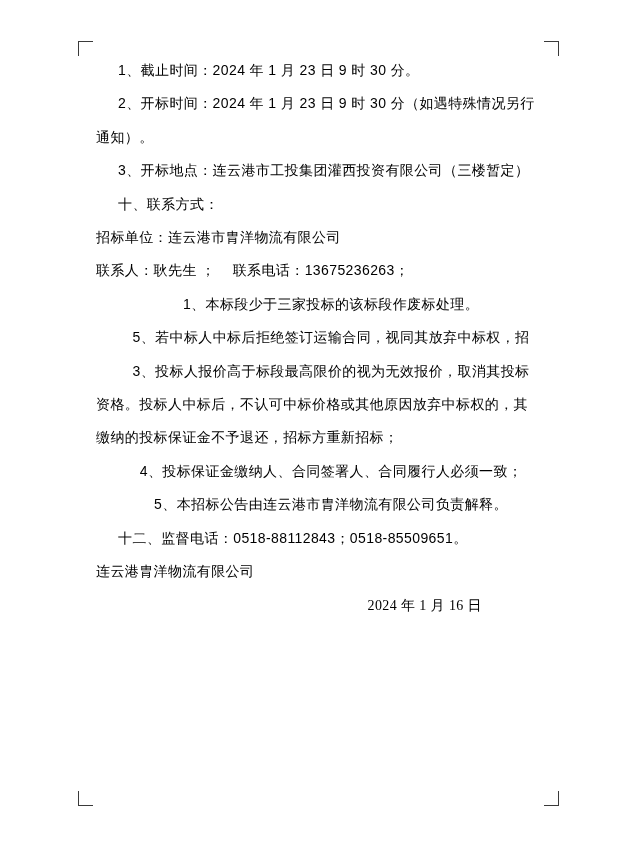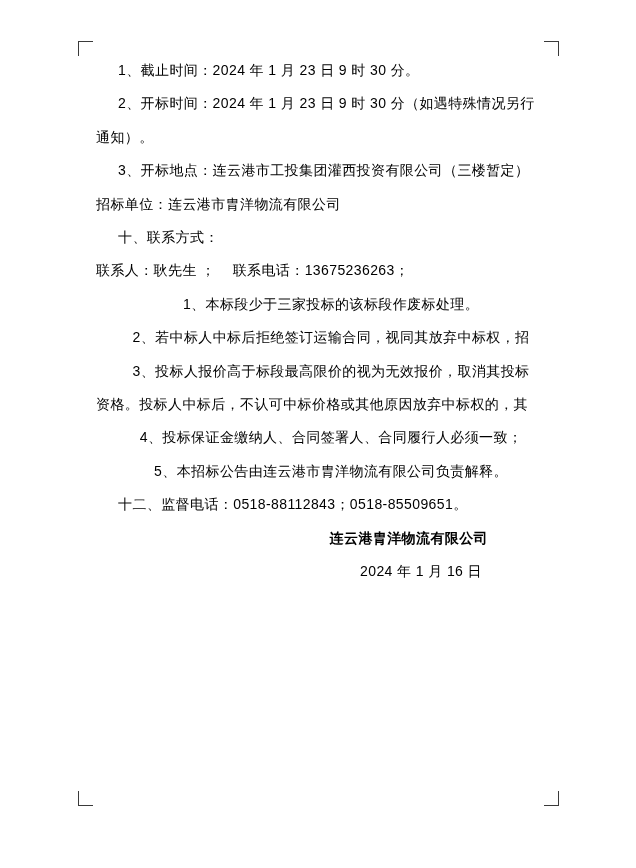--- a/index.html
+++ b/index.html
@@ -42,51 +42,52 @@
     line-height: 33.4px;
     letter-spacing: 0.4px;
     white-space: pre-wrap;
     font-family: "Liberation Sans", sans-serif;
     color: #000;
   }
   .indent-1 { text-indent: 22px; }
   .indent-2 { text-indent: 26px; text-align: center; }
   .indent-0 { text-indent: 0; }
   .sign {
-    text-align: right;
+    text-align: left;
     padding-right: 52px;
-    font-weight: bold;
   }
   .sign2 {
     text-align: right;
     padding-right: 58px;
+    font-family: Liberation Serif, serif;
   }
 </style>
 </head>
 <body>
 
 <div class="page">
 
   <div class="mark tl"></div>
   <div class="mark tr"></div>
   <div class="mark bl"></div>
   <div class="mark br"></div>
 
   <div class="body-area">
     <div class="line indent-1">1、截止时间：2024 年 1 月 23 日 9 时 30 分。</div>
     <div class="line indent-1">2、开标时间：2024 年 1 月 23 日 9 时 30 分（如遇特殊情况另行</div>
     <div class="line indent-0">通知）。</div>
     <div class="line indent-1">3、开标地点：连云港市工投集团灌西投资有限公司（三楼暂定）</div>
+    <div class="line indent-1">十、联系方式：</div>
     <div class="line indent-0">招标单位：连云港市胄洋物流有限公司</div>
-    <div class="line indent-1">十、联系方式：</div>
     <div class="line indent-0">联系人：耿先生 ；    联系电话：13675236263；</div>
     <div class="line indent-2">1、本标段少于三家投标的该标段作废标处理。</div>
-    <div class="line indent-2">2、若中标人中标后拒绝签订运输合同，视同其放弃中标权，招</div>
+    <div class="line indent-2">5、若中标人中标后拒绝签订运输合同，视同其放弃中标权，招</div>
     <div class="line indent-2">3、投标人报价高于标段最高限价的视为无效报价，取消其投标</div>
     <div class="line indent-0">资格。投标人中标后，不认可中标价格或其他原因放弃中标权的，其</div>
+    <div class="line indent-0">缴纳的投标保证金不予退还，招标方重新招标；</div>
     <div class="line indent-2">4、投标保证金缴纳人、合同签署人、合同履行人必须一致；</div>
     <div class="line indent-2">5、本招标公告由连云港市胄洋物流有限公司负责解释。</div>
     <div class="line indent-1">十二、监督电话：0518-88112843；0518-85509651。</div>
     <div class="line sign">连云港胄洋物流有限公司</div>
     <div class="line sign2">2024 年 1 月 16 日</div>
   </div>
 
 </div>
 
 </body></html>

